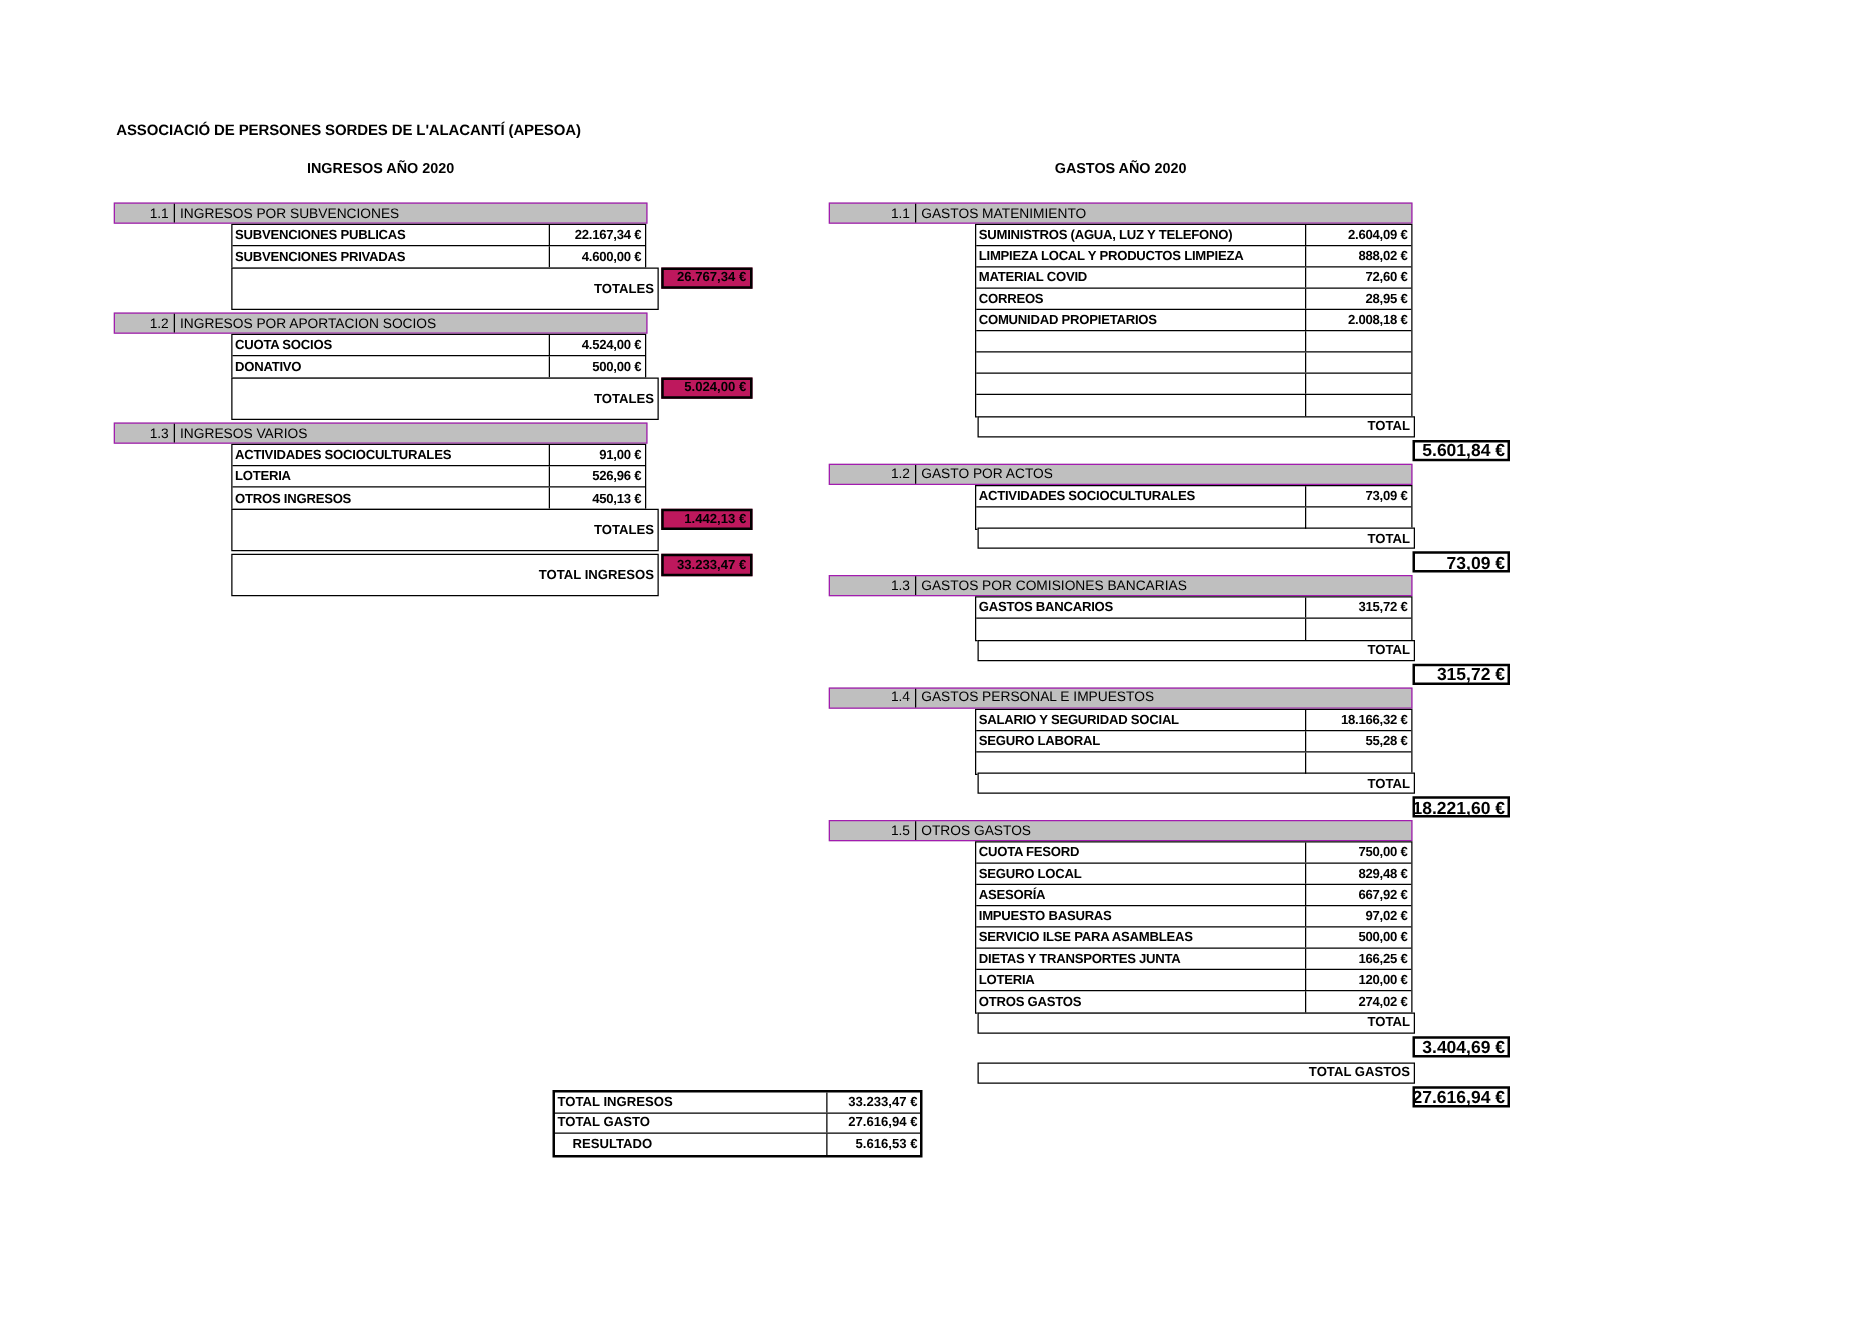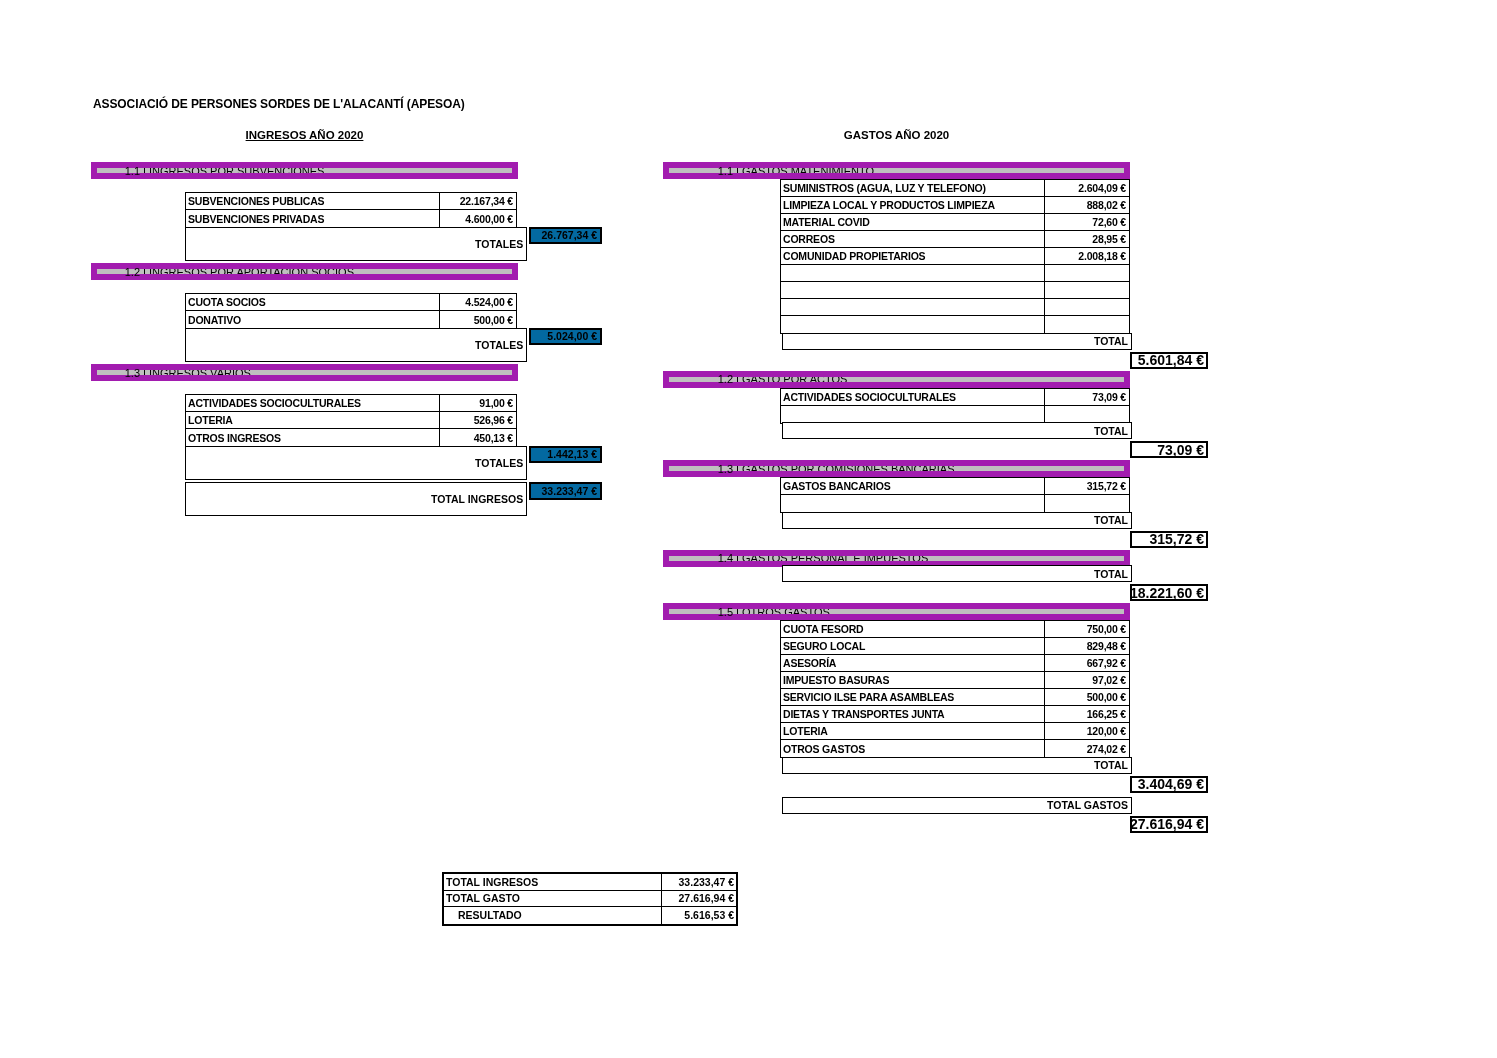--- a/index.html
+++ b/index.html
@@ -10,60 +10,60 @@
     overflow: hidden;
   }
   .doc-title {
     position: absolute; left: 93px; top: 97px;
     font-size: 12px; font-weight: 700; letter-spacing: -0.1px; white-space: nowrap;
   }
   .col-heading {
     position: absolute; top: 129px; font-weight: 700; font-size: 11.5px;
     text-align: center; white-space: nowrap;
   }
-  #heading-ingresos { left: 91px; width: 427px; text-decoration: underline; }
+  #heading-ingresos { left: 91px; width: 427px; }
   #heading-gastos  { left: 663px; width: 467px; }
 
   .col { position: absolute; top: 162px; }
   #ingresos-col { left: 91px;  width: 511px; }
   #gastos-col   { left: 663px; width: 545px; }
 
   .sec-header {
     display: flex; align-items: stretch; background: var(--hdr, #bfbfbf);
-    border: 6px solid #a21caf; height: 17px; font-size: 11px; font-weight: 400;
+    border: 1px solid #a21caf; height: 17px; font-size: 11px; font-weight: 400;
   }
   .sec-num {
     display: flex; align-items: center; justify-content: flex-end;
     padding-right: 4px; border-right: 1px solid #000;
   }
   .sec-title { display: flex; align-items: center; padding-left: 4px; white-space: nowrap; overflow: hidden; }
   .left-sec  .sec-header { width: 427px; }
   .left-sec  .sec-num    { width: 48px; }
   .right-sec .sec-header { width: 467px; }
   .right-sec .sec-num    { width: 69px; }
 
   .rows-box { border: 1.5px solid #000; background: #fff; }
-  .rows-left  { margin-left: 94px;  width: 332px; margin-top: 13px; }
+  .rows-left  { margin-left: 94px;  width: 332px; }
   .rows-right { margin-left: 117px; width: 350px; }
   .row {
     display: flex; height: 17px; border-bottom: 1.5px solid #000;
     font-weight: 700; font-size: 10.5px; letter-spacing: -0.2px; align-items: stretch;
   }
   .row:last-child { border-bottom: none; }
   .lbl { flex: 1; padding: 0 2px; border-right: 1.5px solid #000;
          display: flex; align-items: center; white-space: nowrap; overflow: hidden; }
   .val { display: flex; align-items: center; justify-content: flex-end; padding: 0 3px; white-space: nowrap; }
   .left-sec  .val { width: 76px; }
   .right-sec .val { width: 84px; }
 
   .total-line { display: flex; margin-left: 94px; margin-top: -1.5px; height: 17.5px;
                 font-weight: 700; font-size: 10.5px; }
   .total-line .tlbl { width: 396px; border: 1.5px solid #000; background: #fff;
                       display: flex; align-items: center; justify-content: flex-end; padding: 16px 3px; }
-  .total-line .tval { width: 83px; margin-left: 2px; border: 2px solid #000; background: #0369a1;
+  .total-line .tval { width: 83px; margin-left: 2px; border: 2px solid #000; background: #be185d;
                       display: flex; align-items: center; justify-content: flex-end; padding: 0 3px; white-space: nowrap; }
 
   .left-sec { margin-bottom: 19px; }
   #ingresos-grand { margin-top: 14px; }
 
   .trow-r { margin-left: 119px; width: 350px; height: 17px; border: 1.5px solid #000;
             margin-top: -1.5px; font-weight: 700; font-size: 10.5px; background: #fff;
             display: flex; align-items: center; justify-content: flex-end; padding: 0 3px; }
   .ext-line { display: flex; justify-content: flex-end; margin-top: 2px; }
   .extv { width: 78px; height: 17px; border: 2px solid #000; background: #fff;
@@ -248,20 +248,34 @@
         <div class="trow-r">TOTAL</div>
         <div class="ext-line">
           <div class="extv">315,72 €</div>
         </div>
       </div>
       <div class="right-sec">
         <div class="sec-header">
           <div class="sec-num">1.4</div>
           <div class="sec-title">GASTOS PERSONAL E IMPUESTOS</div>
         </div>
+        <div class="rows-box rows-right">
+          <div class="row">
+            <div class="lbl">SALARIO Y SEGURIDAD SOCIAL</div>
+            <div class="val">18.166,32 €</div>
+          </div>
+          <div class="row">
+            <div class="lbl">SEGURO LABORAL</div>
+            <div class="val">55,28 €</div>
+          </div>
+          <div class="row">
+            <div class="lbl"></div>
+            <div class="val"></div>
+          </div>
+        </div>
         <div class="trow-r">TOTAL</div>
         <div class="ext-line">
           <div class="extv">18.221,60 €</div>
         </div>
       </div>
       <div class="right-sec">
         <div class="sec-header">
           <div class="sec-num">1.5</div>
           <div class="sec-title">OTROS GASTOS</div>
         </div>

